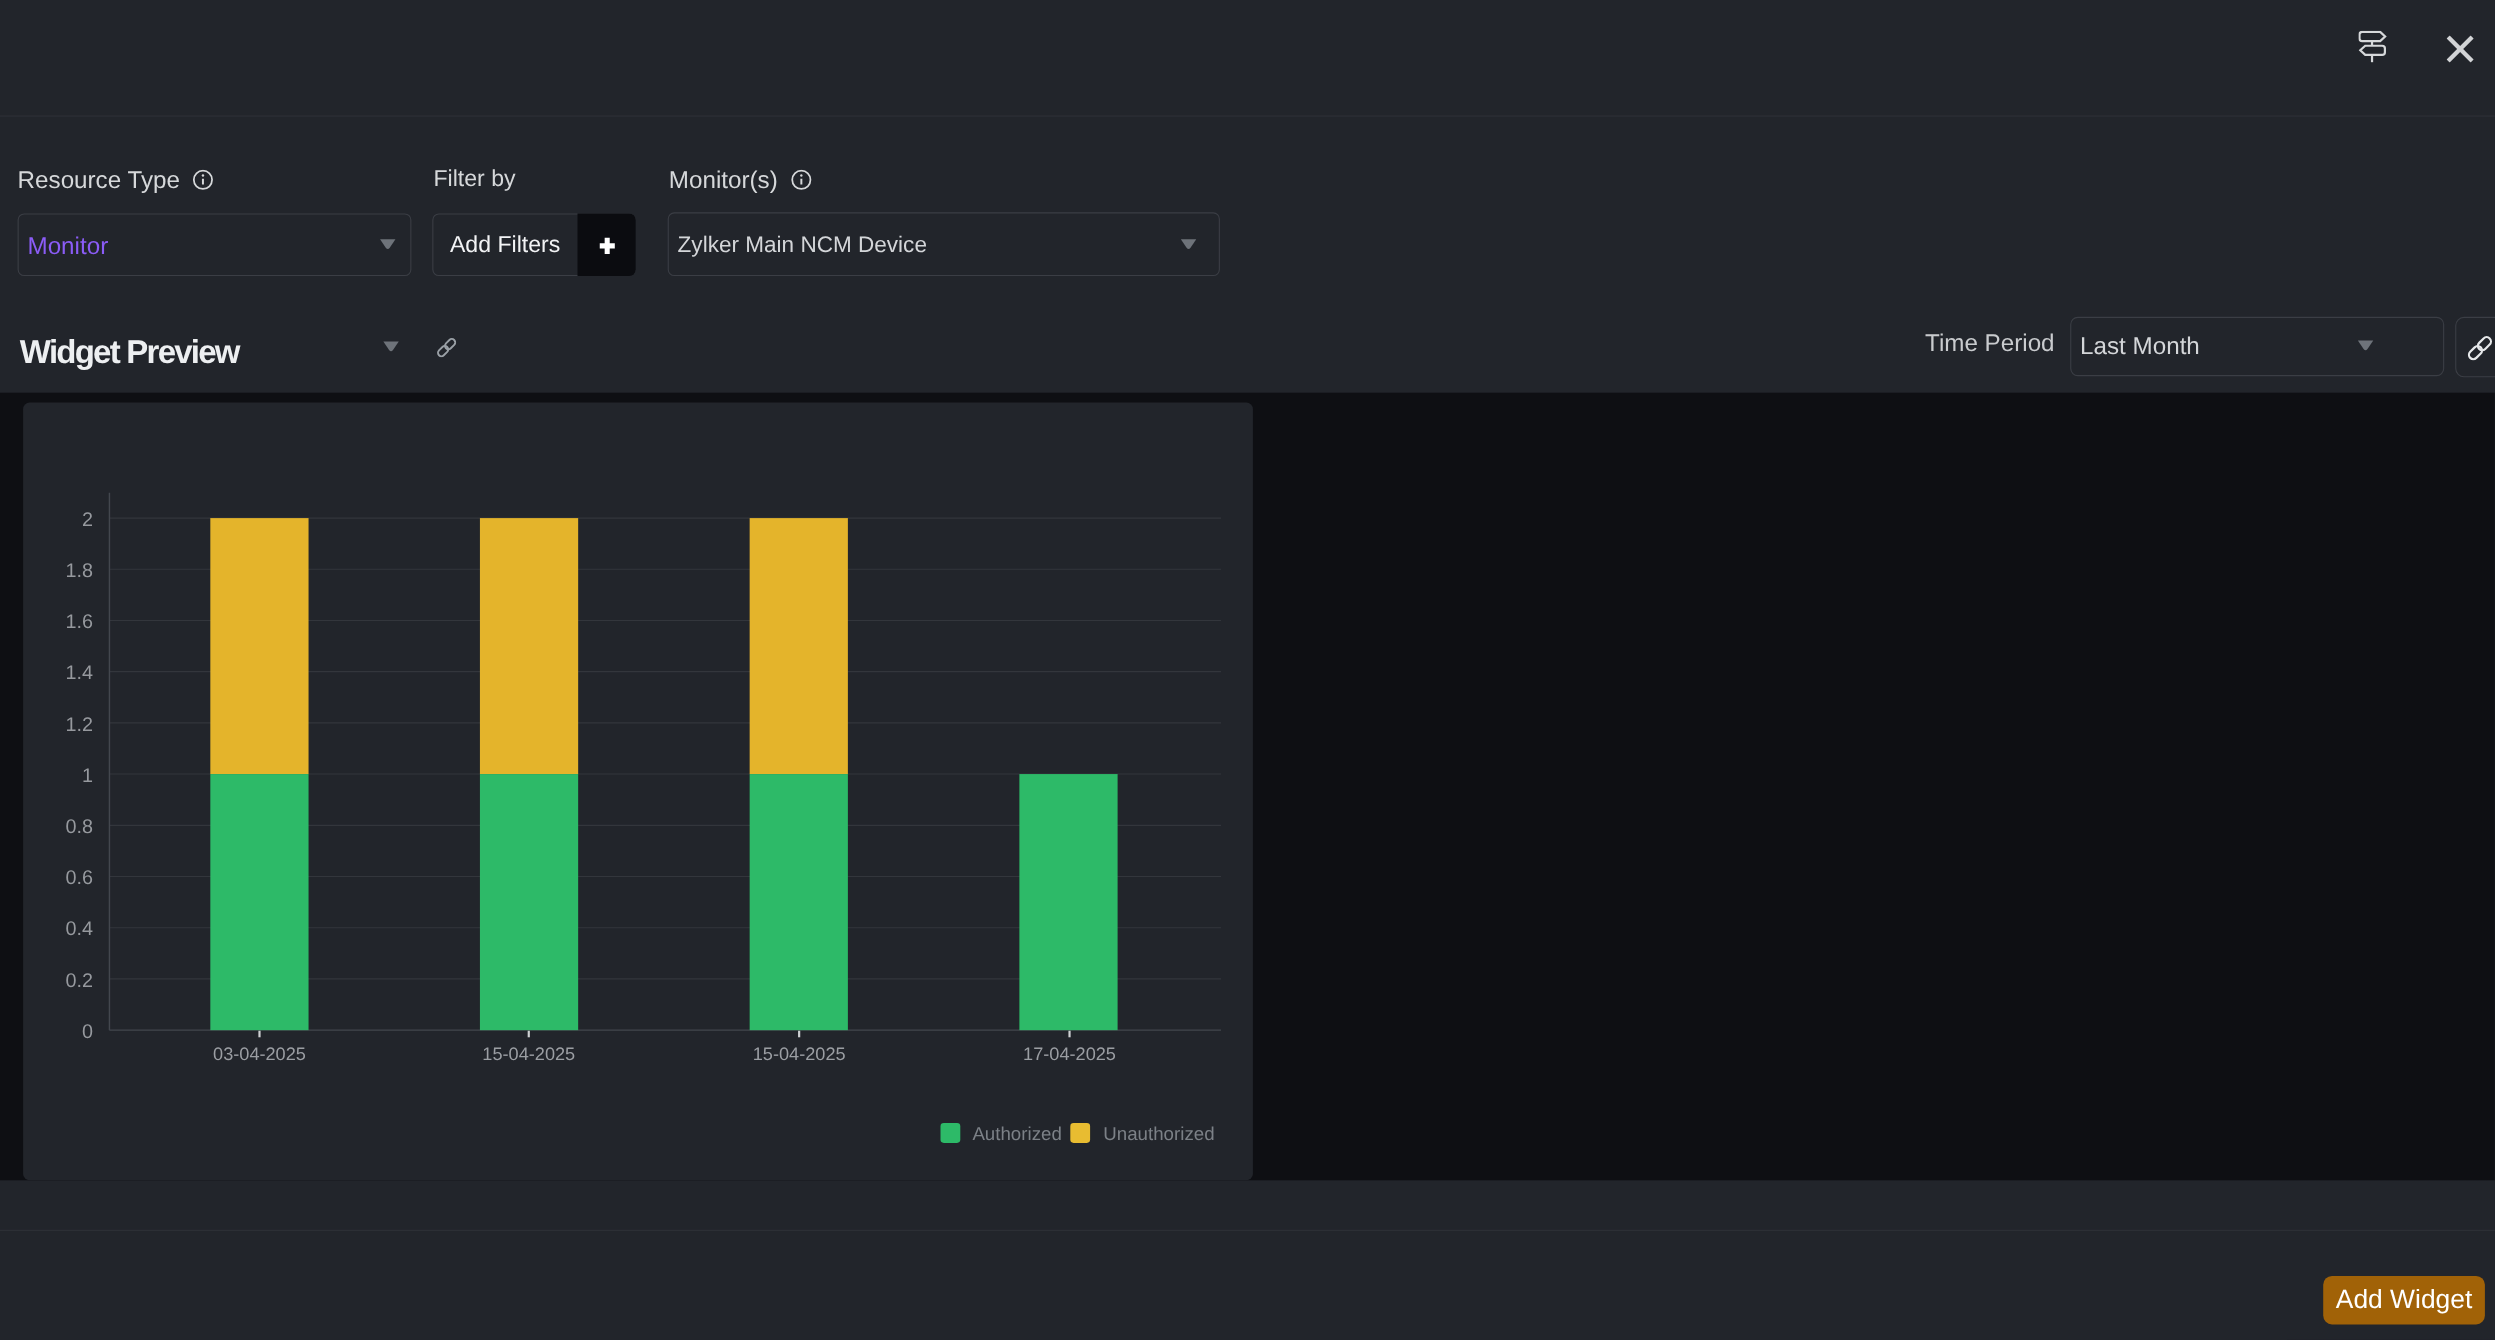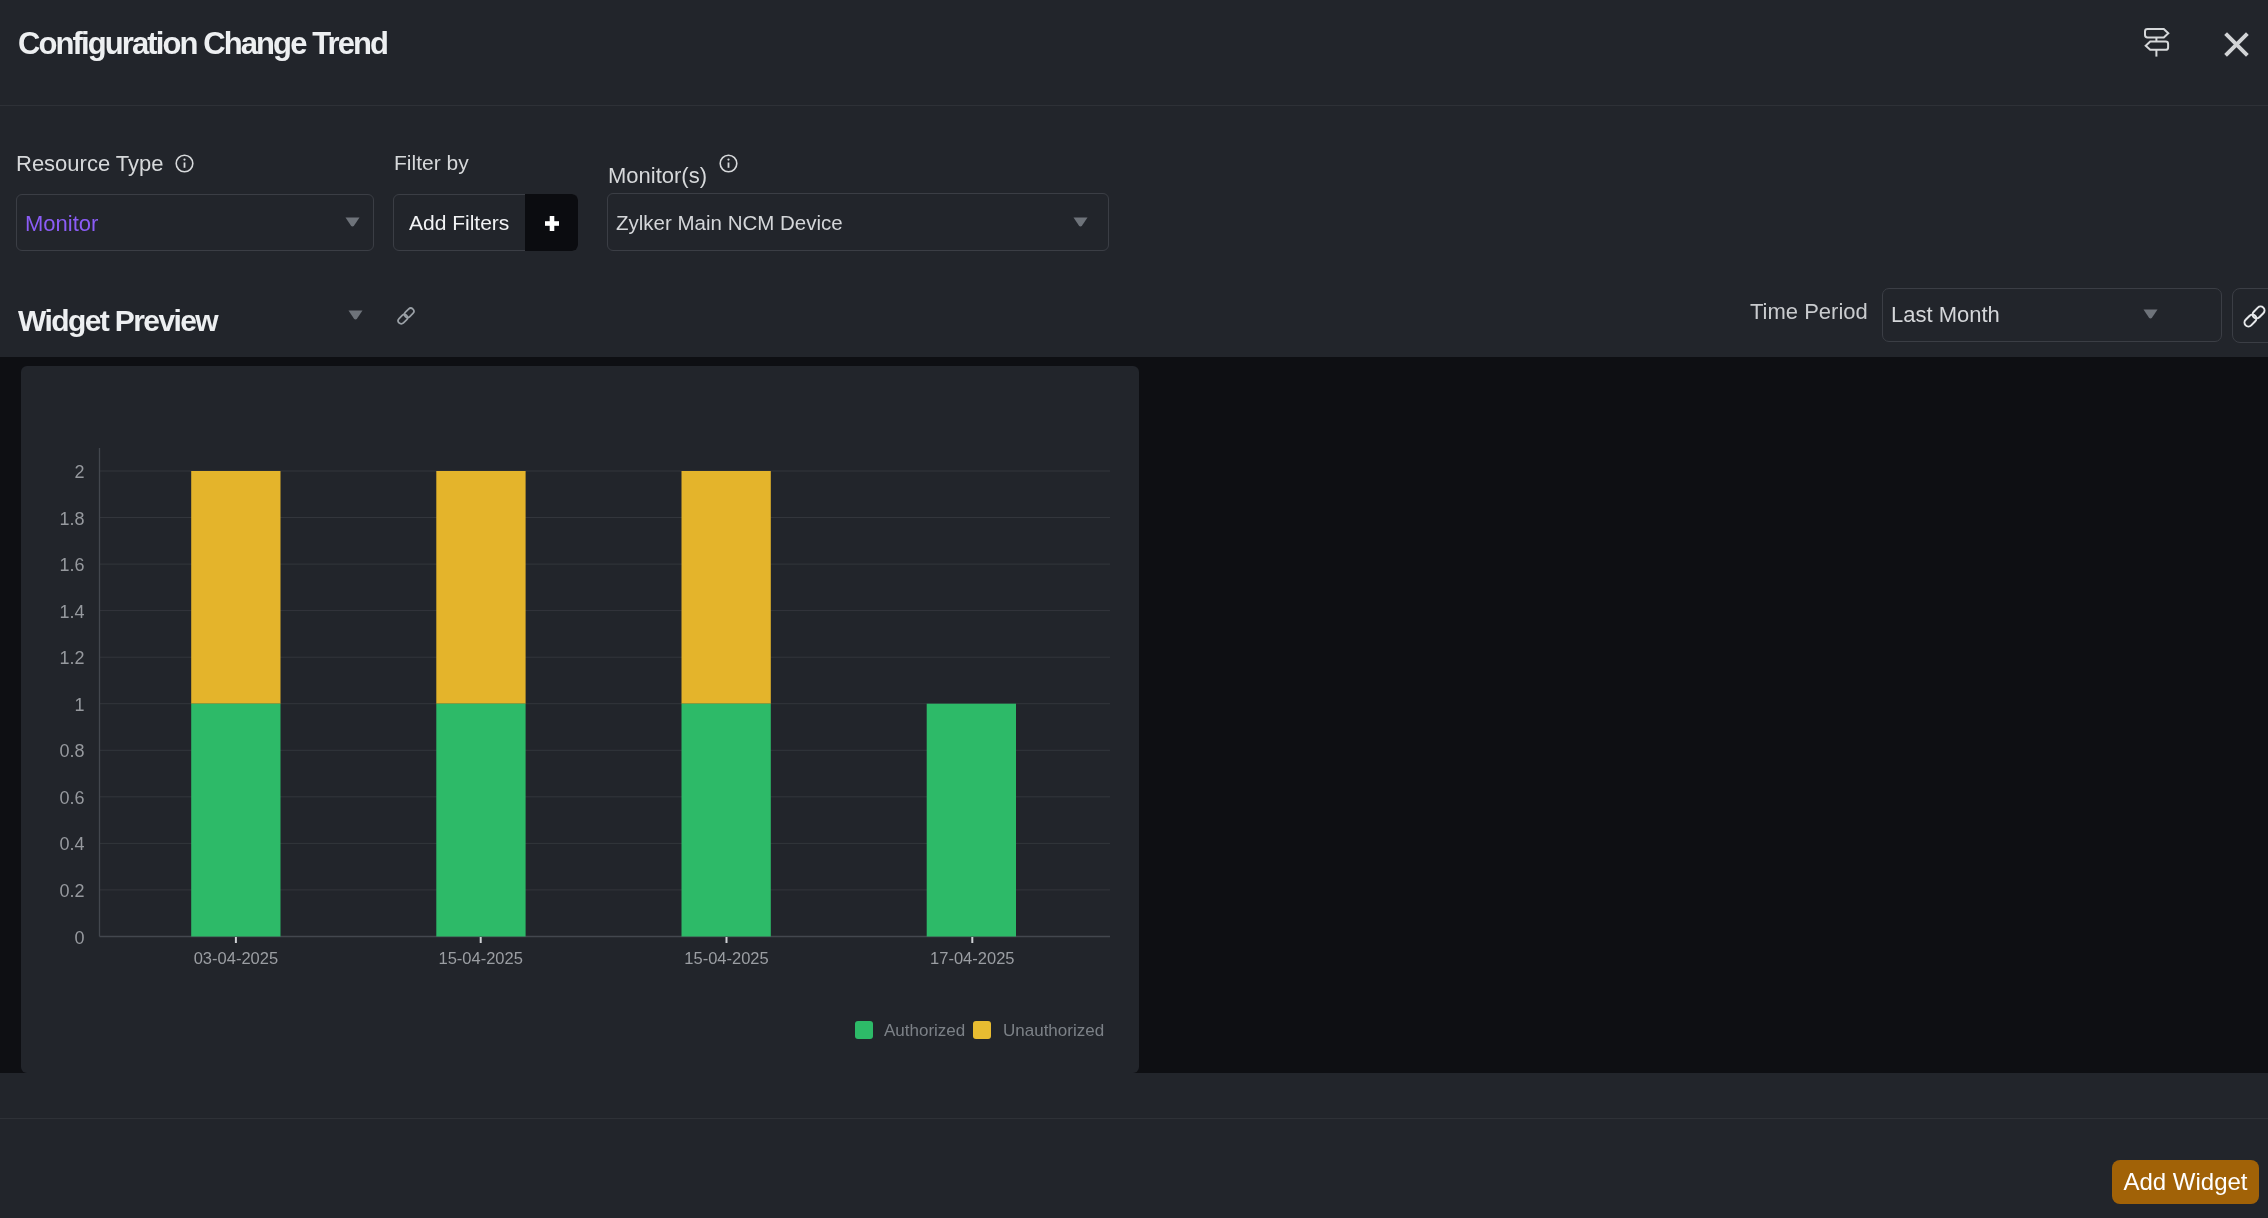--- a/index.html
+++ b/index.html
@@ -4,21 +4,20 @@
 <style>
   * { margin:0; padding:0; box-sizing:border-box; }
   html,body { width:2268px; height:1218px; background:#22252b; overflow:hidden;
     font-family:"Liberation Sans", sans-serif; }
   .abs { position:absolute; }
 </style>
 </head>
 <body>
 <div class="abs" style="left:0;top:0;width:2268px;height:1218px;background:#22252b;">
 
-  <div class="abs" style="left:18px;top:26px;font-size:31px;font-weight:700;color:#edeff1;letter-spacing:-1.9px;">Configuration Change Trend</div>
 
   <svg class="abs" style="left:2144px;top:28px;" width="26" height="29" viewBox="0 0 26 29">
     <g fill="none" stroke="#d6d8da" stroke-width="2">
       <path d="M3.5 1 H19.8 L24.3 5.2 L19.8 9.4 H3.5 Q1 9.4 1 7 V3.4 Q1 1 3.5 1 Z"></path>
       <path d="M21.6 13.6 H6.2 L1.7 17.7 L6.2 21.8 H21.6 Q24.1 21.8 24.1 19.4 V16 Q24.1 13.6 21.6 13.6 Z"></path>
       <line x1="12.4" y1="9.4" x2="12.4" y2="13.6"></line>
       <line x1="12.4" y1="21.8" x2="12.4" y2="28.6"></line>
     </g>
   </svg>
 
@@ -31,21 +30,21 @@
 
   <div class="abs" style="left:0;top:105px;width:2268px;height:1px;background:#2e3137;"></div>
 
   <div class="abs" style="left:16px;top:151px;font-size:22px;color:#d6d8da;">Resource Type</div>
   <svg class="abs" style="left:175px;top:154px;" width="19" height="19" viewBox="0 0 19 19">
     <circle cx="9.5" cy="9.5" r="8.3" fill="none" stroke="#d6d8da" stroke-width="1.6"></circle>
     <line x1="9.5" y1="8.5" x2="9.5" y2="13.8" stroke="#d6d8da" stroke-width="1.8"></line>
     <circle cx="9.5" cy="5.6" r="1.1" fill="#d6d8da"></circle>
   </svg>
   <div class="abs" style="left:394px;top:151px;font-size:21px;color:#d6d8da;">Filter by</div>
-  <div class="abs" style="left:608px;top:163px;font-size:22px;color:#d6d8da;text-align:center;">Monitor(s)</div>
+  <div class="abs" style="left:608px;top:151px;font-size:22px;color:#d6d8da;text-align:center;">Monitor(s)</div>
   <svg class="abs" style="left:719px;top:154px;" width="19" height="19" viewBox="0 0 19 19">
     <circle cx="9.5" cy="9.5" r="8.3" fill="none" stroke="#d6d8da" stroke-width="1.6"></circle>
     <line x1="9.5" y1="8.5" x2="9.5" y2="13.8" stroke="#d6d8da" stroke-width="1.8"></line>
     <circle cx="9.5" cy="5.6" r="1.1" fill="#d6d8da"></circle>
   </svg>
 
   <div class="abs" style="left:16px;top:194px;width:358px;height:57px;border:1px solid #3b3e45;border-radius:6px;"></div>
   <div class="abs" style="left:25px;top:211px;font-size:22px;color:#8b5cf6;">Monitor</div>
   <svg class="abs" style="left:345px;top:217px;" width="15" height="11" viewBox="0 0 15 11">
     <path d="M0.5 0.5 H14.5 L9.3 8.2 Q7.5 10.6 5.7 8.2 Z" fill="#6e737a"></path>

